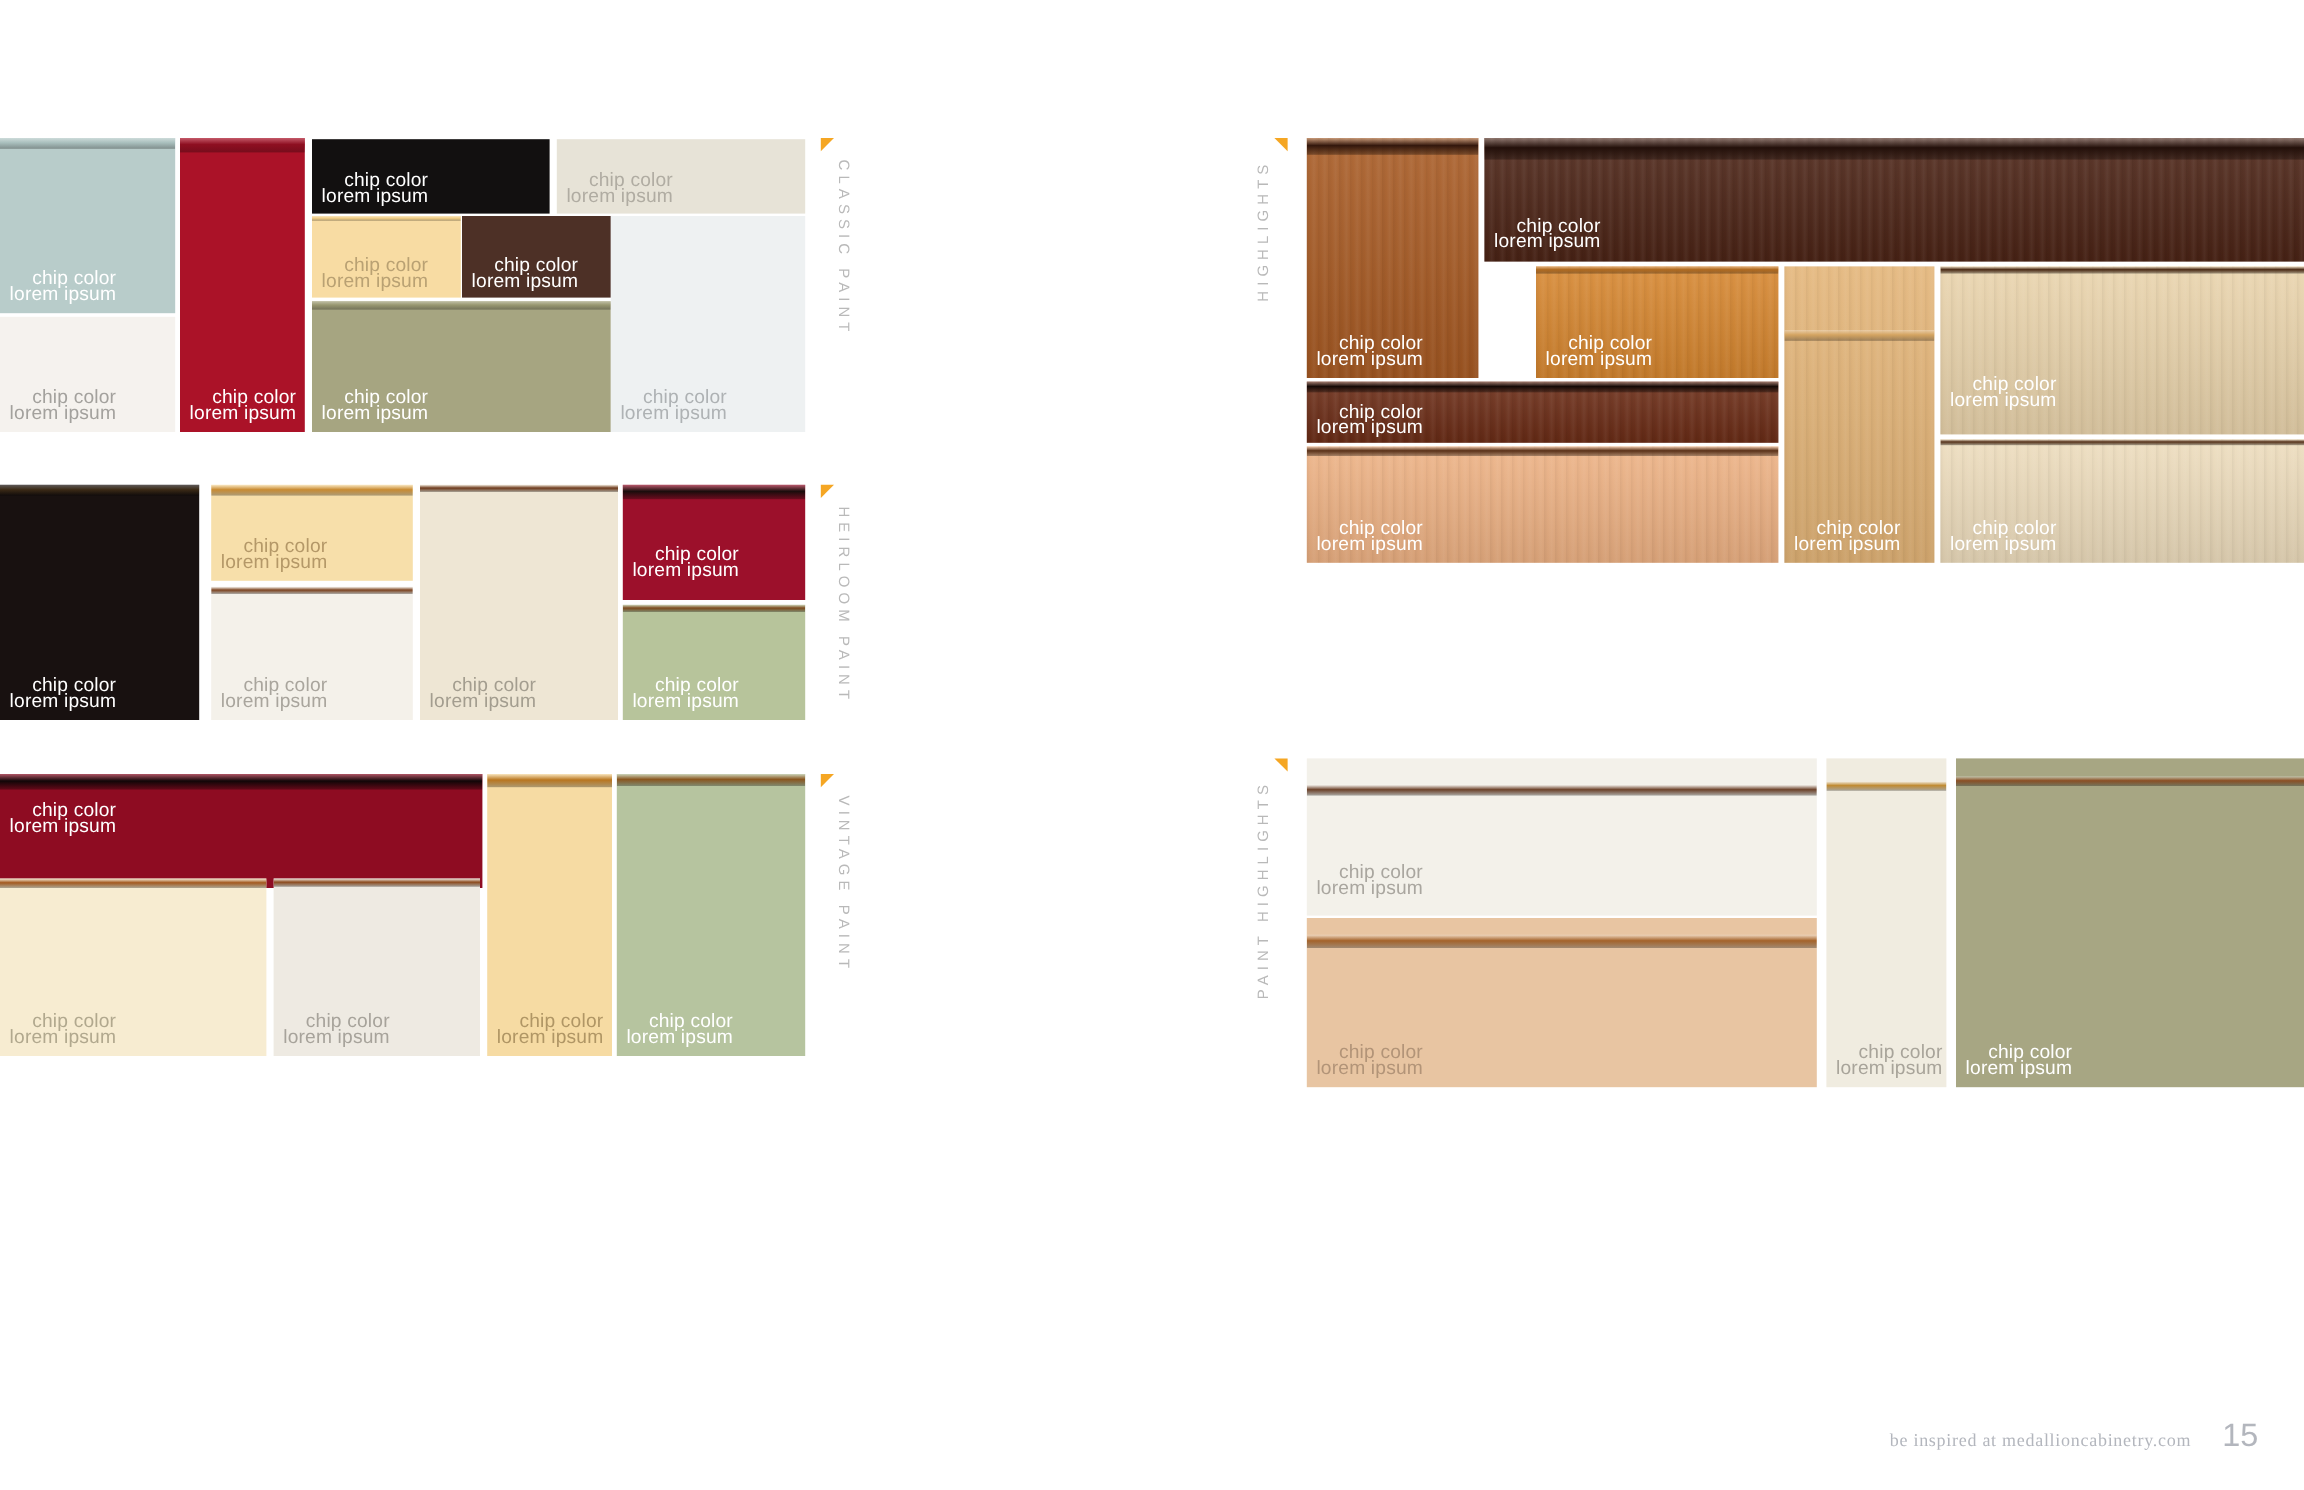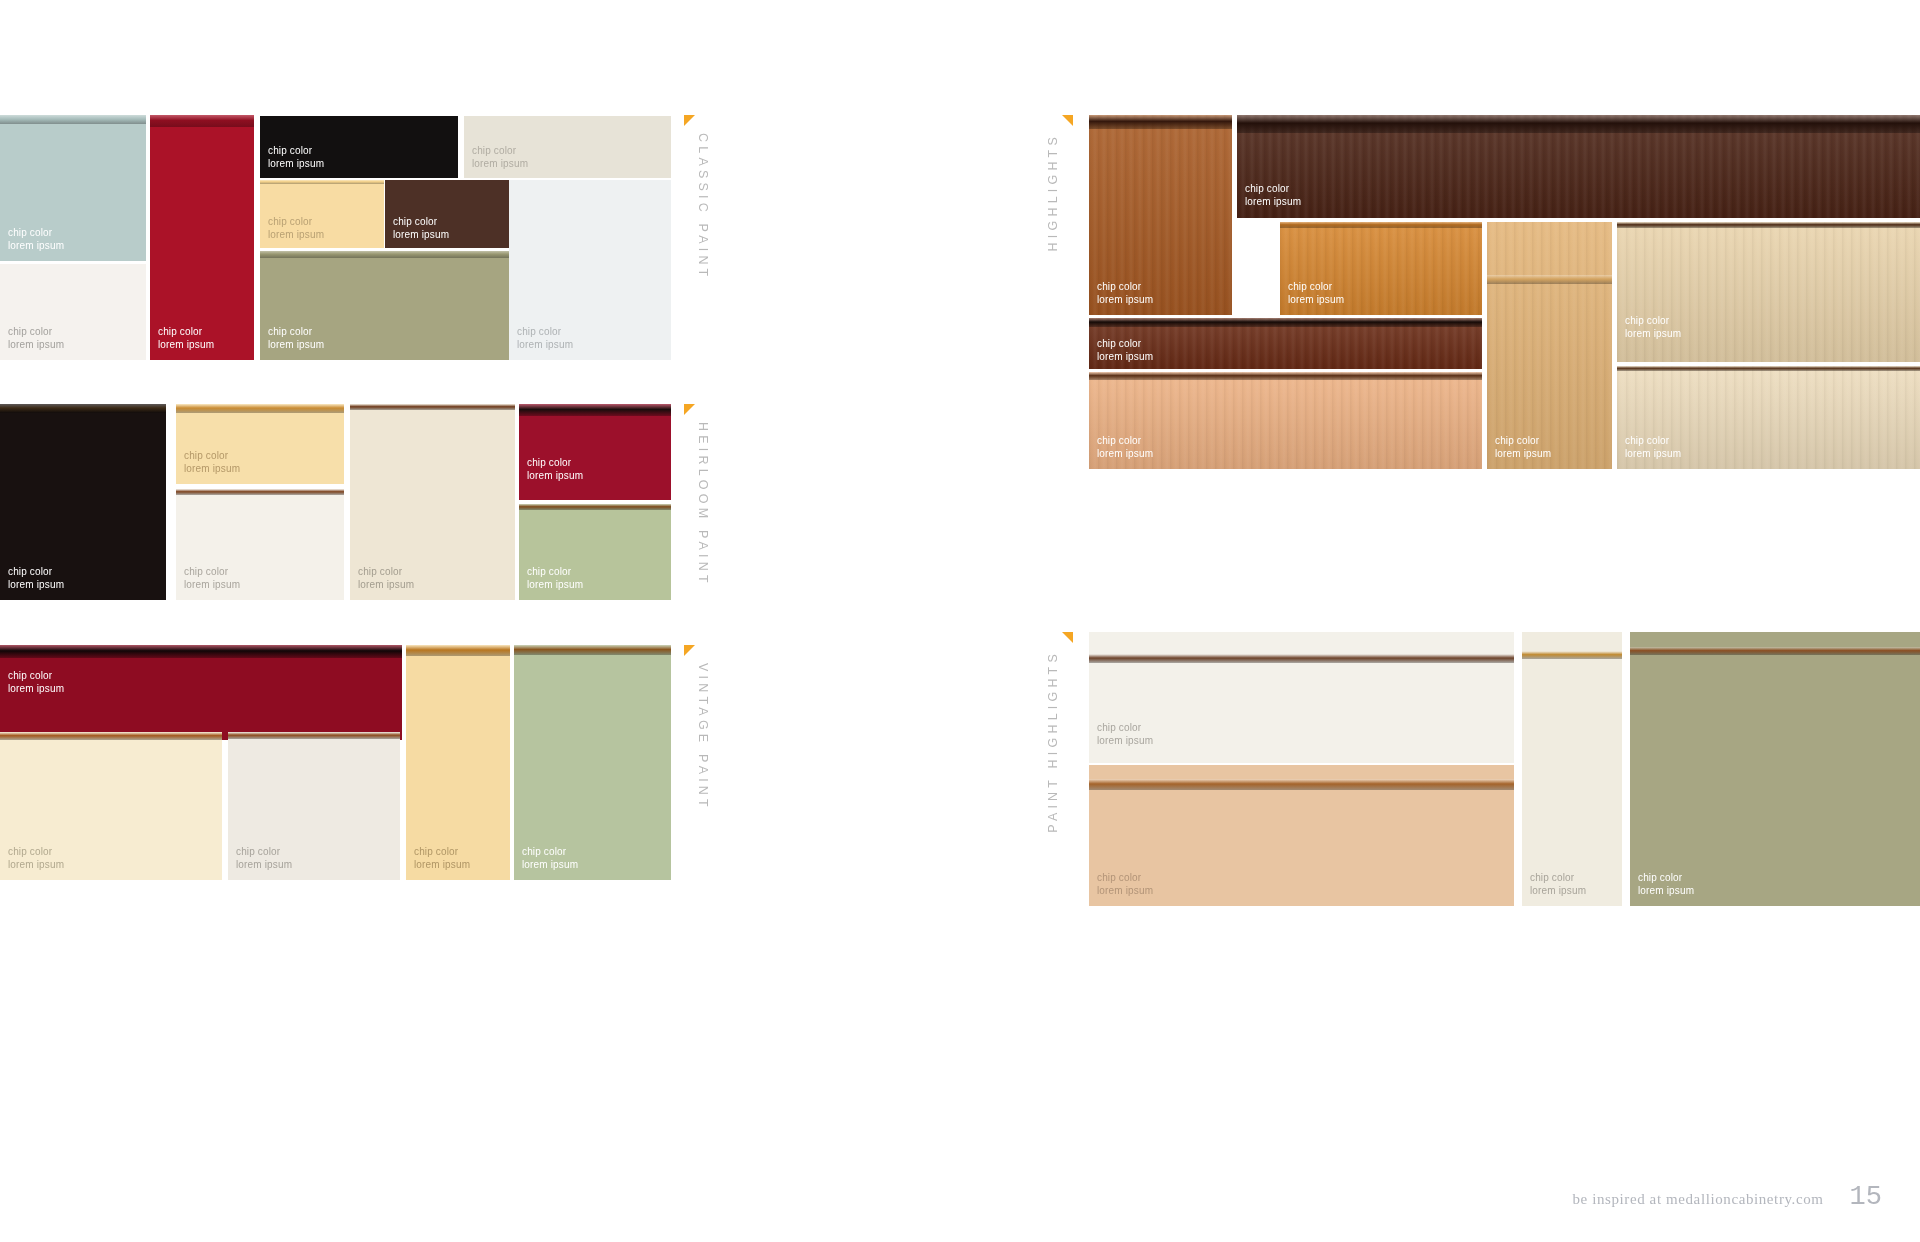--- a/index.html
+++ b/index.html
@@ -5,22 +5,22 @@
   html,body{margin:0;padding:0;background:#ffffff;}
   body{
     width:1920px;height:1242px;position:relative;overflow:hidden;
     font-family:"Liberation Sans","DejaVu Sans",sans-serif;
   }
   .page{position:absolute;inset:0;background:#fff;}
 
   
   .chip{position:absolute;overflow:hidden;box-sizing:border-box;}
   .chip .lbl{
-    position:absolute;left:8px;font-size:10px;line-height:12.5px;
-    letter-spacing:.15px;white-space:nowrap;
+    position:absolute;left:8px;font-size:16px;line-height:12.5px;
+    letter-spacing:.15px;white-space:nowrap;text-align:right;
   }
   .chip .lbl.bot{bottom:9px;}
   .lbl b{display:block;font-weight:400;}
 
   
   .rail{position:absolute;left:0;right:0;top:0;}
 
   
   .vtab{position:absolute;display:flex;flex-direction:column;align-items:center;}
   .vtab .tri{width:0;height:0;}
@@ -40,21 +40,21 @@
   }
   .vtab.right .txt{transform:rotate(180deg);}
 
   
   .footer{
     position:absolute;right:0;bottom:0;display:flex;align-items:baseline;
     font-family:"Liberation Serif","DejaVu Serif",serif;
   }
   .footer .site{font-size:15px;color:#b3b6bd;letter-spacing:.6px;}
   .footer .pg{font-size:27px;color:#b3b6bd;margin-left:26px;
-              font-family:Liberation Mono, monospace;}
+              font-family:Liberation Sans, sans-serif;}
 </style>
 </head>
 <body>
 
 <div class="page">
 
   <div>
 
     <div class="chip" style="left: 0px; top: 115px; width: 146px; height: 146px; background: rgb(184, 204, 202);">
       <div class="rail" style="height: 9px; background: linear-gradient(rgba(255, 255, 255, 0.3), rgb(168, 190, 188) 45%, rgba(0, 0, 0, 0.3));"></div>

